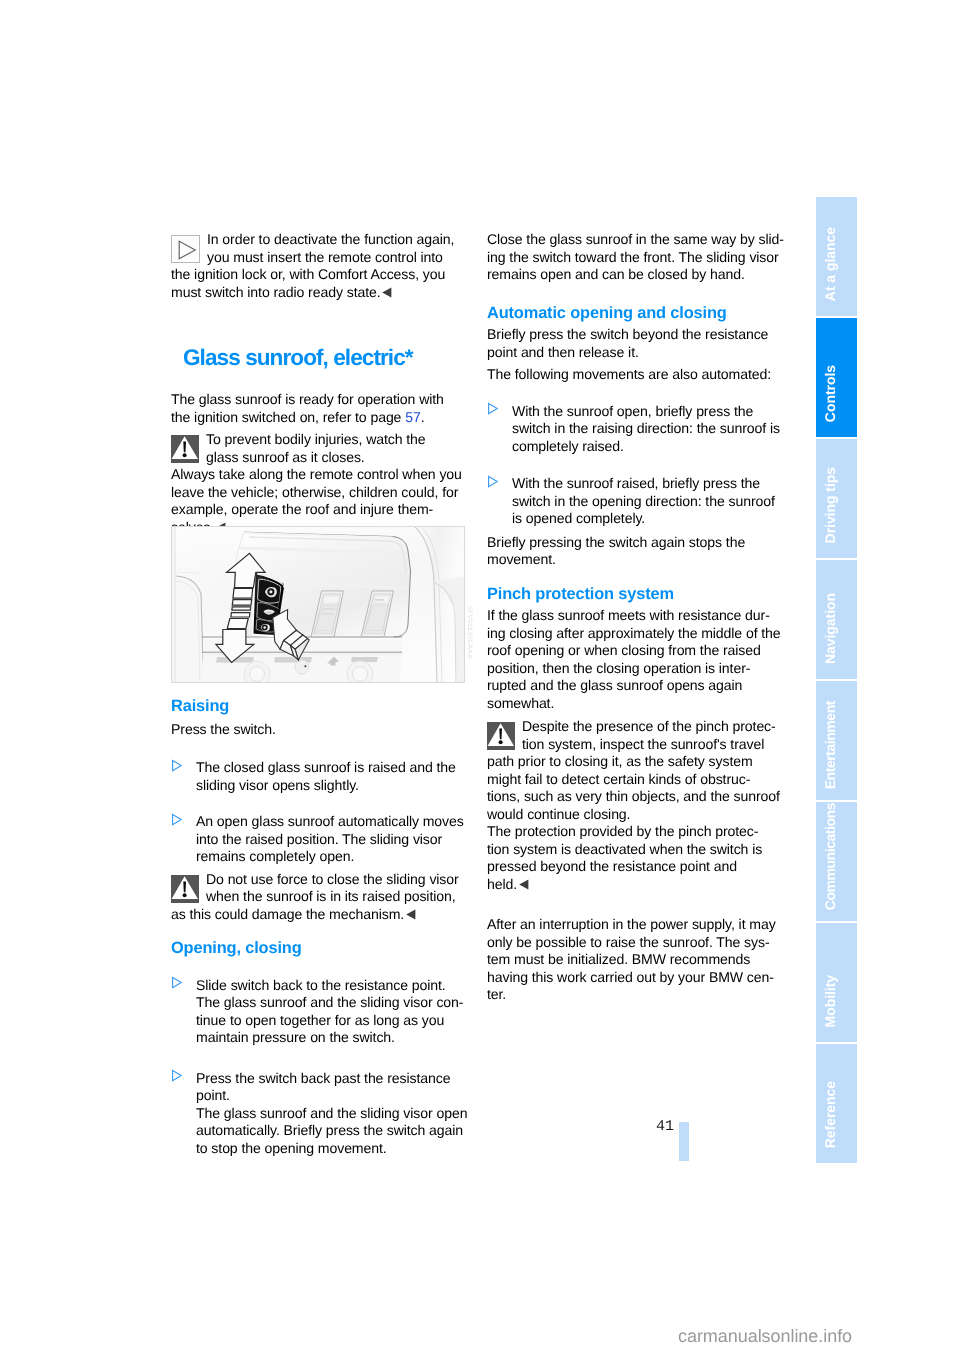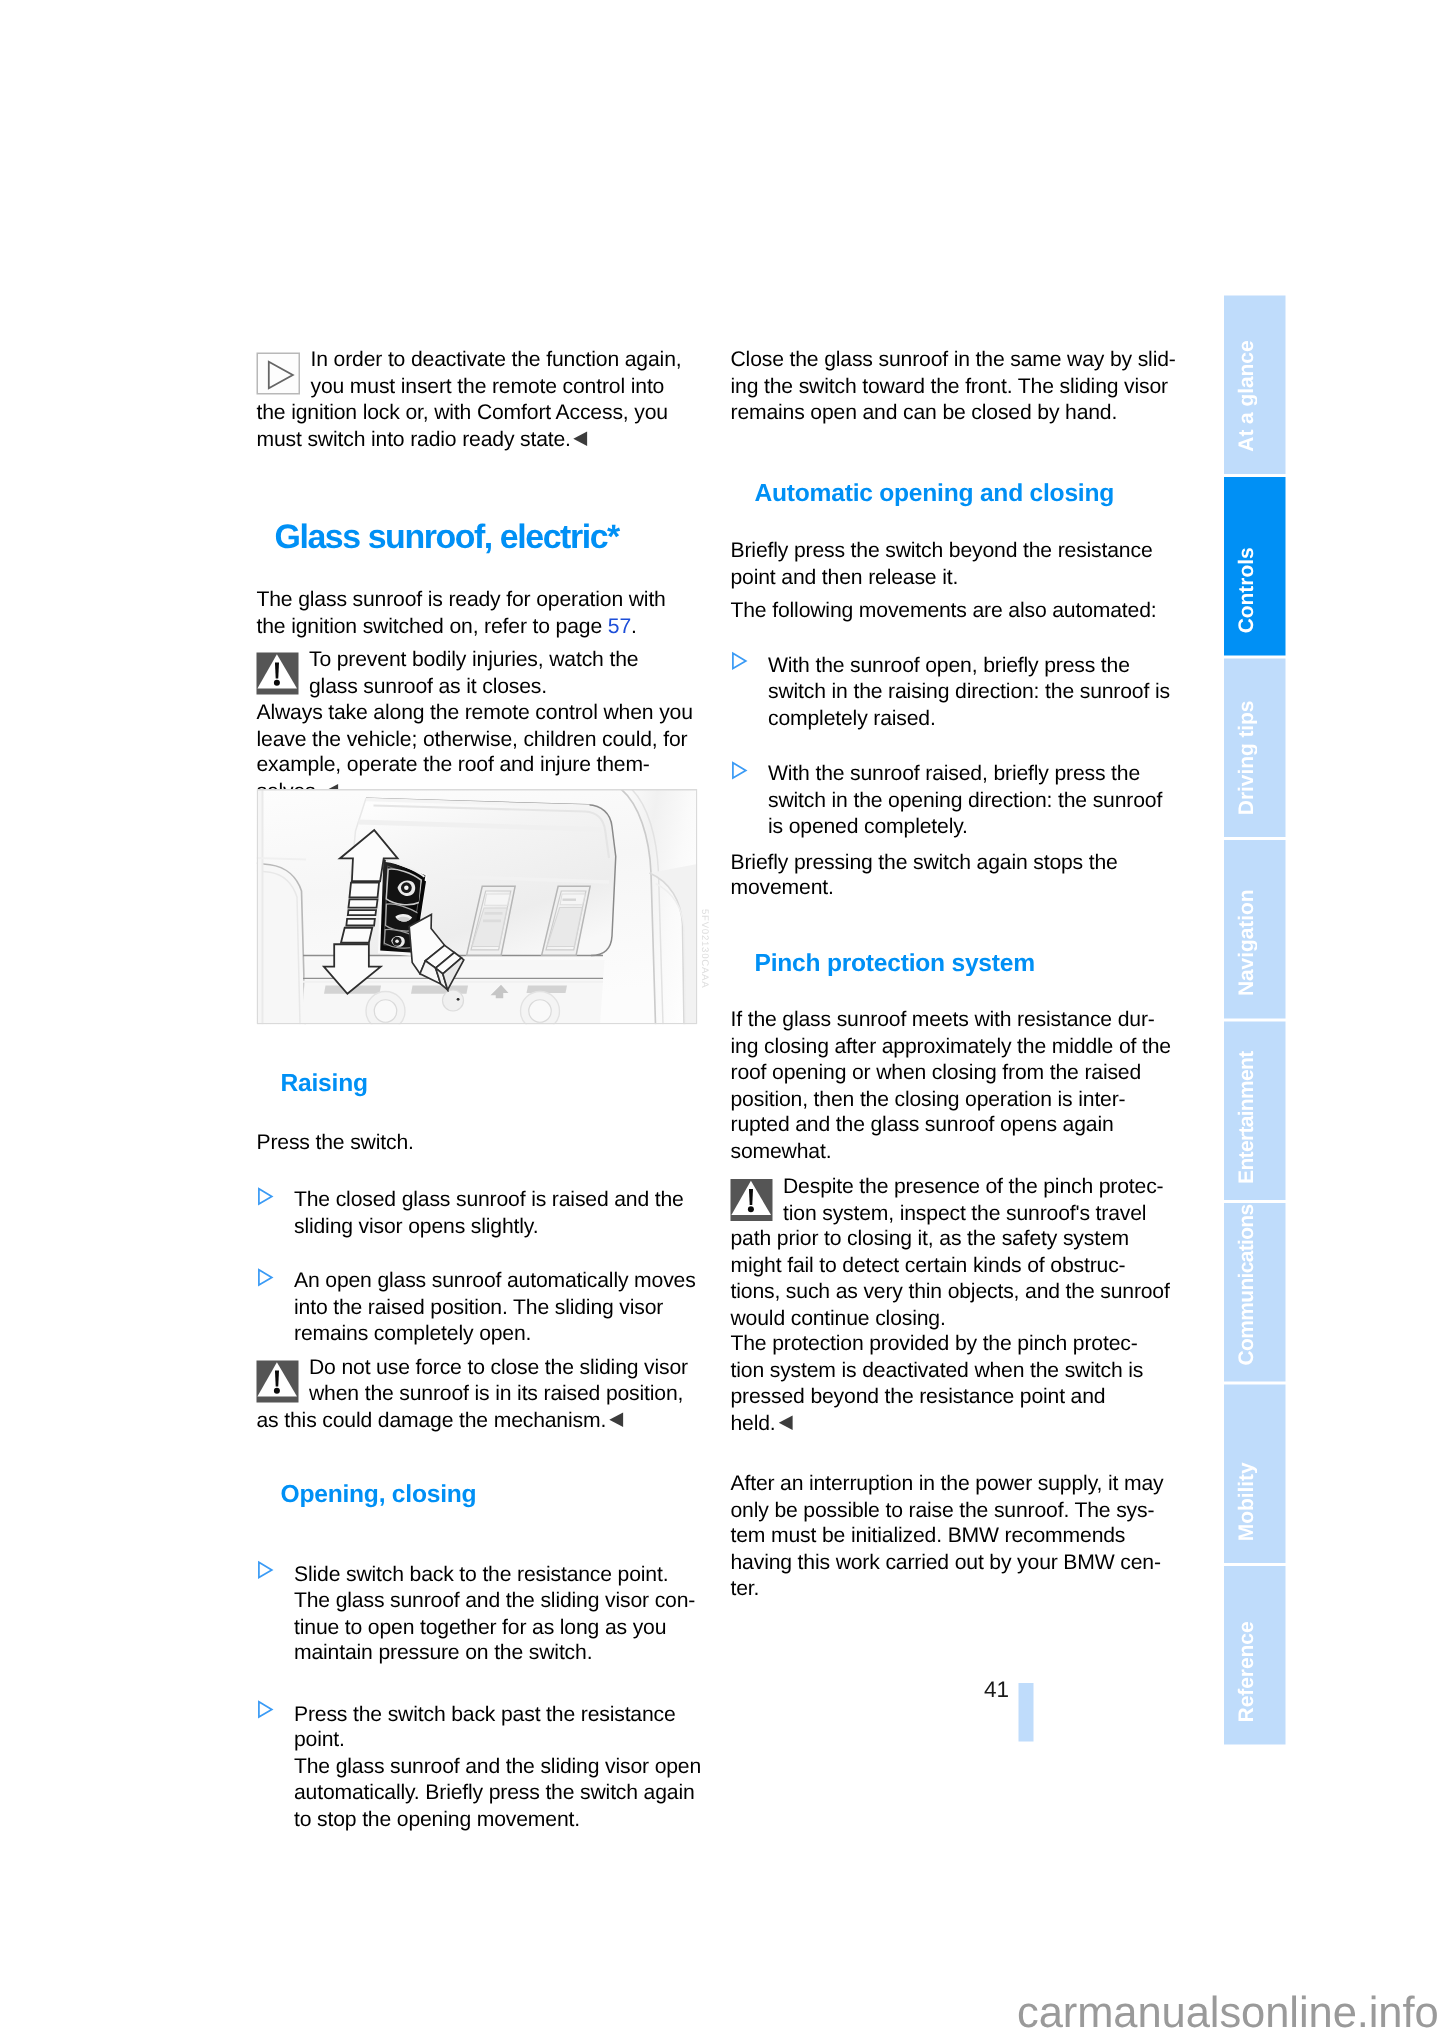--- a/index.html
+++ b/index.html
@@ -9,21 +9,21 @@
 
   .col{position:absolute;width:300px;}
   .colL{left:171px;top:231px;}
   .colL2{left:171px;top:697px;}
   .colR{left:487px;top:231px;}
 
   p{margin:0;font-size:14.1px;line-height:17.5px;letter-spacing:-0.1px;white-space:pre;}
   .gap{height:9px;}
 
   h2.head1{margin:12px;font-size:22.6px;line-height:25px;color:#0090f5;font-weight:bold;letter-spacing:-0.95px;}
-  h3.head2{margin:16px;font-size:16.4px;line-height:19.5px;color:#0090f5;font-weight:bold;letter-spacing:-0.15px;white-space:pre;}
+  h3.head2{margin:0;font-size:16.4px;line-height:19.5px;color:#0090f5;font-weight:bold;letter-spacing:-0.15px;white-space:pre;}
 
   .pgref{color:#1d4ed8;}
   .endmark{display:inline-block;width:13px;height:11px;vertical-align:-1.5px;margin-left:0.5px;}
   .endmark svg{display:block;}
 
   
   .note{position:relative;}
   .note p{margin-top:0px;}
   .noteicon{float:left;margin:4px 7px 0 0;}
 
@@ -40,24 +40,24 @@
   .figcode{position:absolute;left:466px;top:606px;font-size:6.4px;color:#dedede;writing-mode:vertical-rl;letter-spacing:0.5px;}
 
   
   .sidebar{position:absolute;left:816px;top:197px;width:41px;}
   .tab{width:41px;height:119px;margin-bottom:2px;background:#bfdcfb;position:relative;overflow:hidden;}
   .tab.active{background:#0090f5;}
   .tab .lbl{position:absolute;writing-mode:vertical-rl;transform:rotate(180deg);color:#fff;font-weight:bold;font-size:14px;letter-spacing:-0.05px;left:6px;bottom:15px;white-space:nowrap;}
   .tab .lbl.tight{letter-spacing:-0.45px;bottom:11px;}
 
   
-  .pagenum{position:absolute;left:656px;top:1118px;font-size:15px;color:#1a1a1a;}
+  .pagenum{position:absolute;left:656px;top:1118px;font-size:15px;color:#1a1a1a;font-family:Liberation Mono, monospace;}
   .pagebar{position:absolute;left:679px;top:1122px;width:10px;height:39px;background:#bfdcfb;}
 
-  .watermark{position:absolute;left:678px;top:1326px;font-size:29px;color:#9a9a9a;letter-spacing:-0.05px;}
+  .watermark{position:absolute;left:678px;top:1326px;font-size:18px;color:#9a9a9a;letter-spacing:-0.05px;}
 </style>
 </head>
 <body>
 
 <div class="page">
 
   <div class="col colL">
 
     <div class="note">
       <span class="noteicon ico-play">

